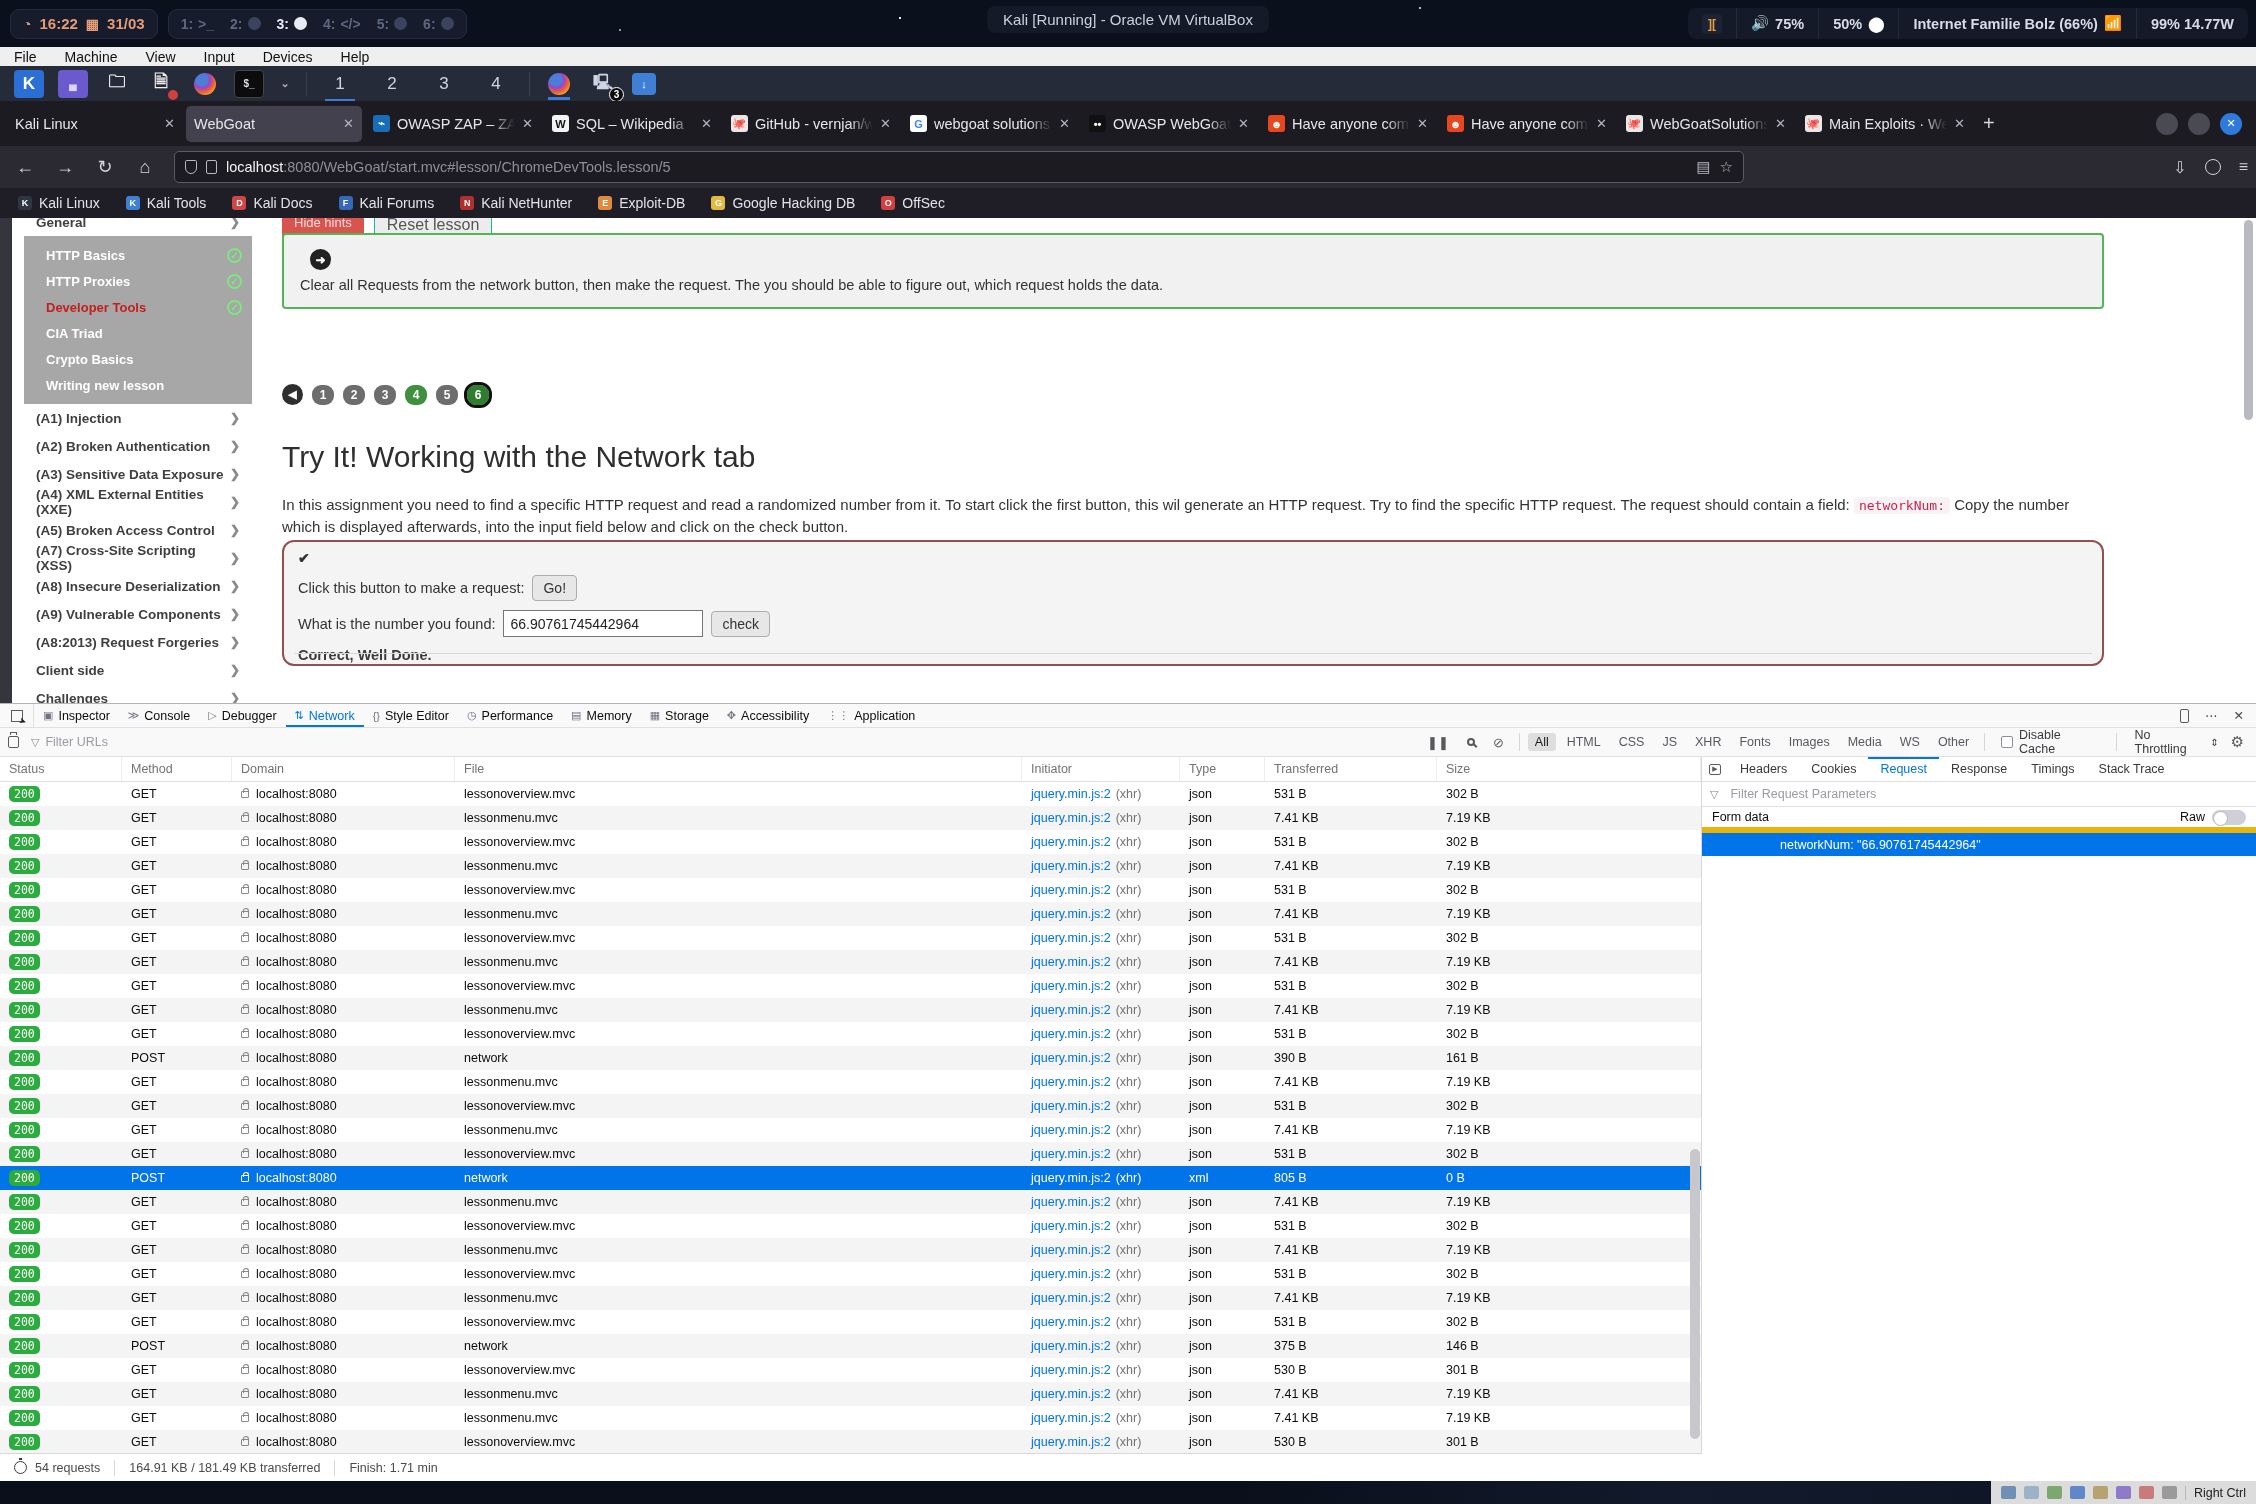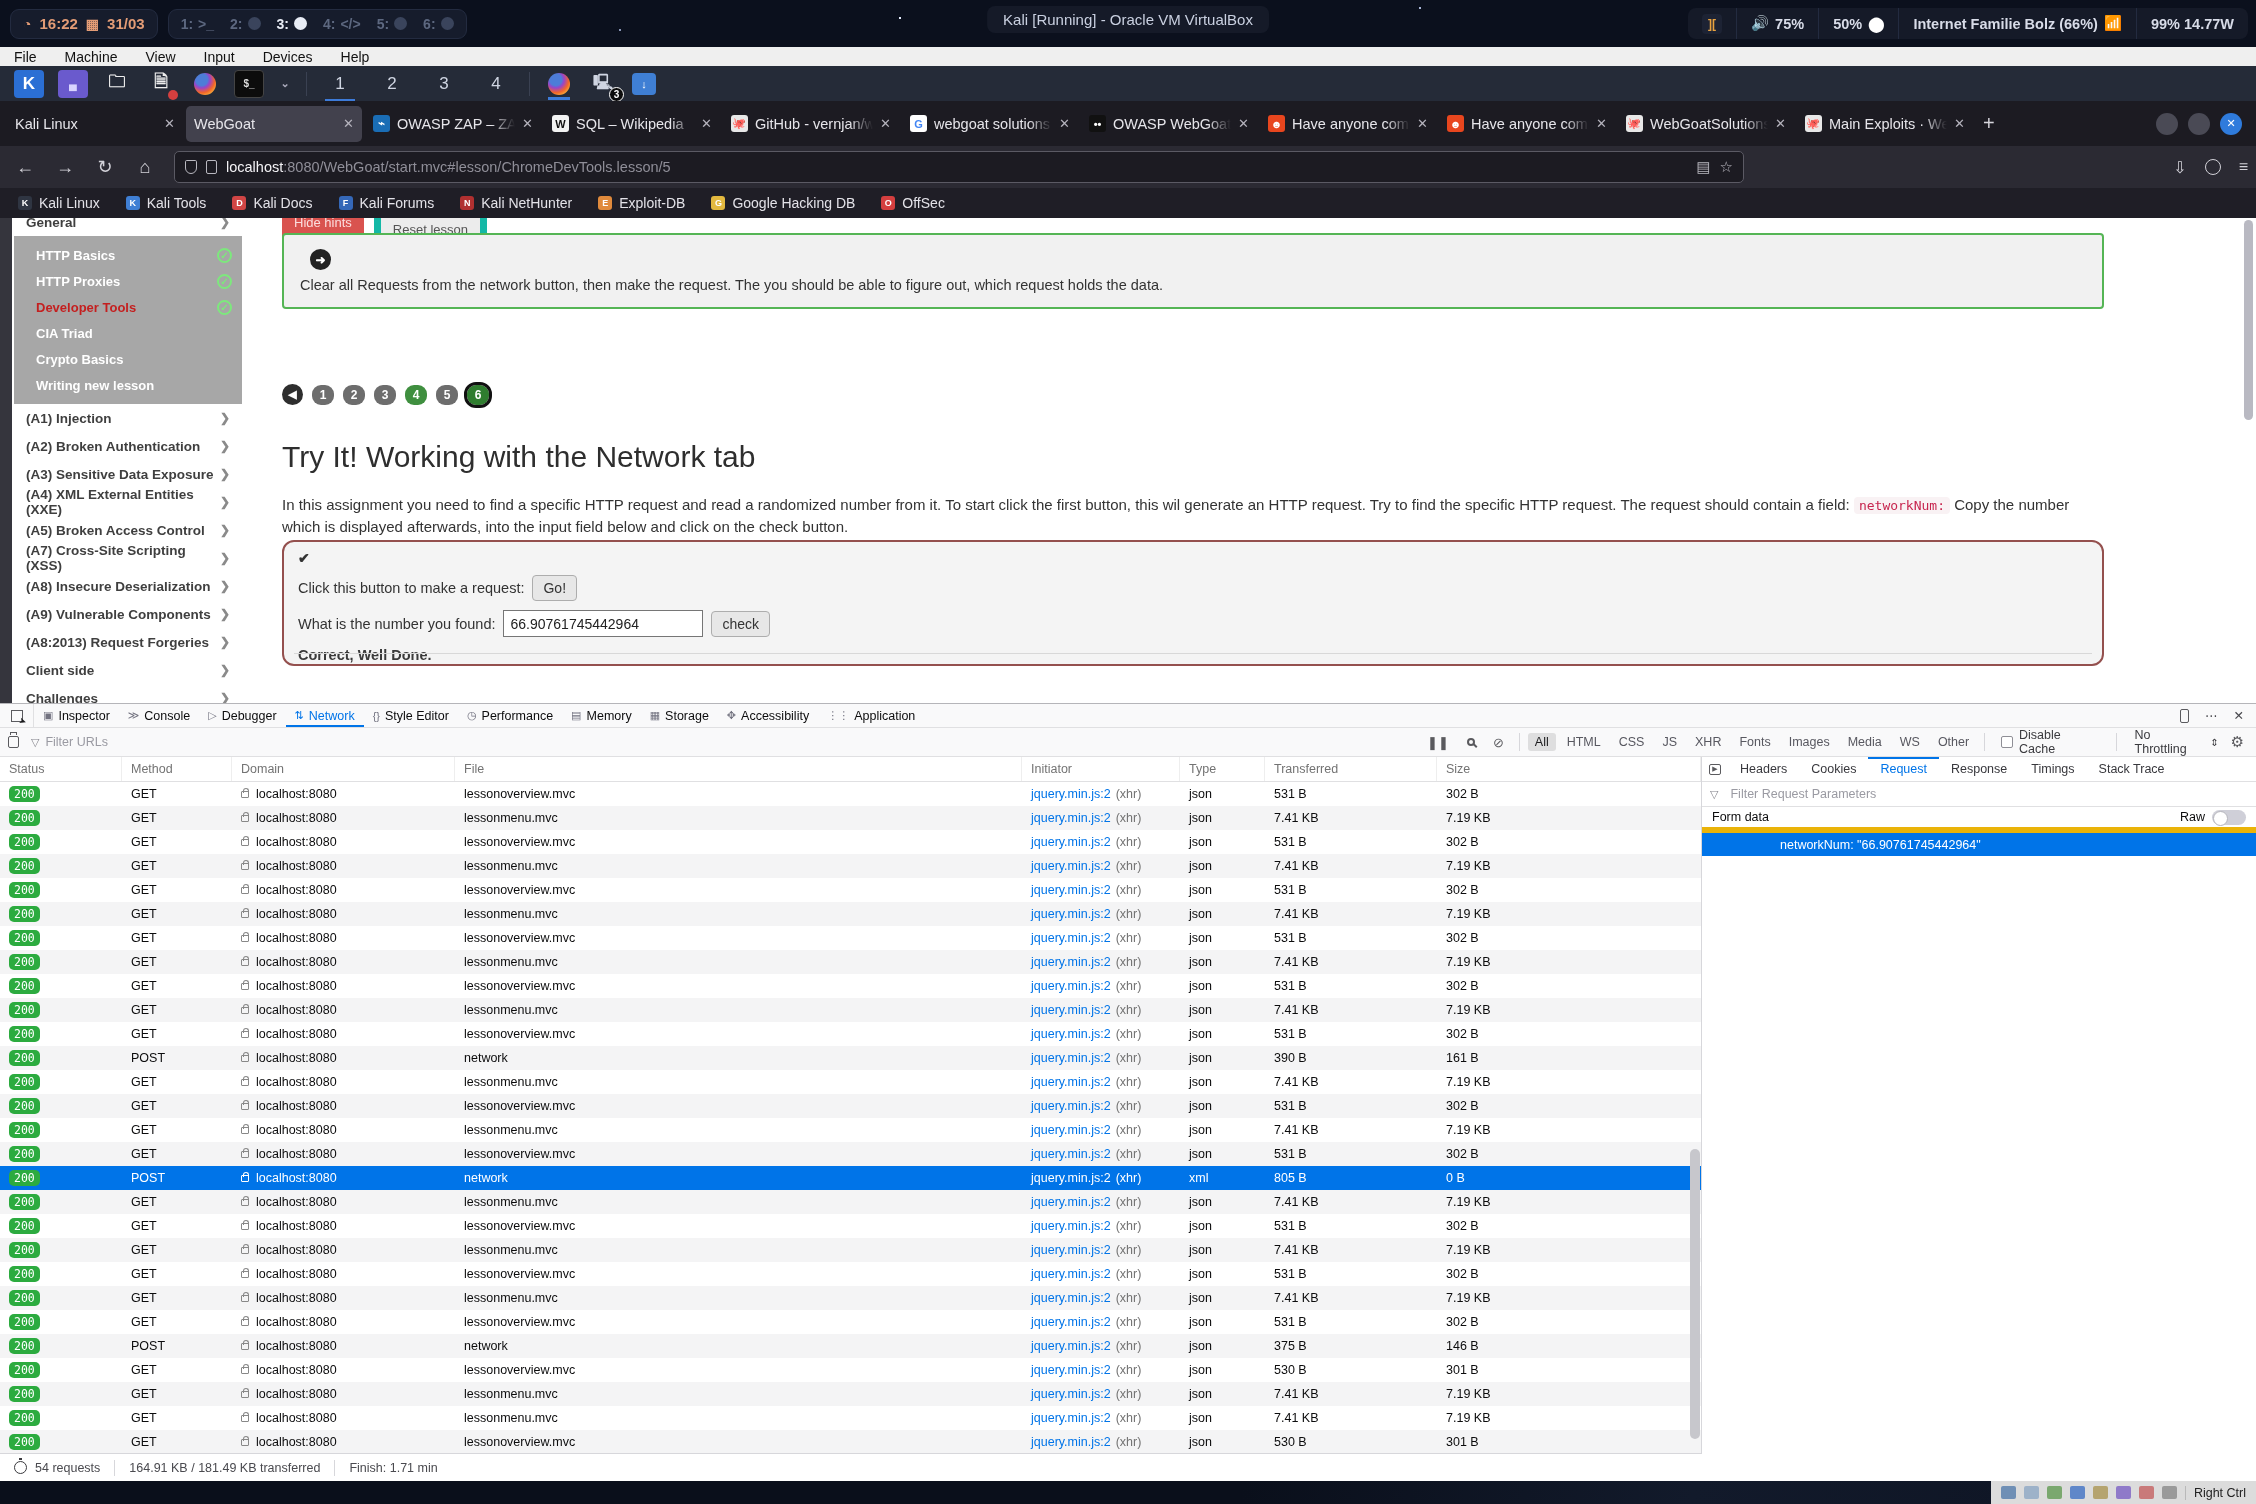--- a/index.html
+++ b/index.html
@@ -88,35 +88,35 @@
   
   #bookmarks { position:absolute; left:0; top:188px; width:2256px; height:30px; background:#1f1e26;
     display:flex; align-items:center; gap:26px; padding-left:18px; }
   .bm { display:flex; align-items:center; gap:7px; color:#e3e2e8; font-size:14px; }
   .bm .bmi { width:14px; height:14px; border-radius:3px; display:flex; align-items:center;
     justify-content:center; font-size:9px; color:#fff; font-weight:bold; }
 
   
   #page { position:absolute; left:0; top:218px; width:2256px; height:485px; background:#fff; overflow:hidden; }
   #page-left-dark { position:absolute; left:0; top:0; width:12px; height:485px; background:#35353d; }
-  #wg-sidebar { position:absolute; left:14px; top:0; width:228px; height:485px; background:#fff; }
+  #wg-sidebar { position:absolute; left:24px; top:0; width:228px; height:485px; background:#fff; }
   .sb-item { height:28px; display:flex; align-items:center; justify-content:space-between;
     padding:0 12px 0 12px; color:#3f3f3f; font-weight:bold; font-size:13.5px; }
   .sb-item .chev { color:#8a8a8a; font-size:12px; }
   #sb-sub { background:#a7a7a7; padding:6px 0; }
   .sb-sub-item { height:26px; display:flex; align-items:center; justify-content:space-between;
     padding:0 10px 0 22px; color:#fff; font-weight:bold; font-size:13px; }
   .sb-sub-item.current { color:#c41f1f; }
   .chk { width:15px; height:15px; border:2px solid #7de87d; border-radius:50%; color:#7de87d;
     font-size:10px; display:flex; align-items:center; justify-content:center; font-weight:bold; }
 
   #wg-main { position:absolute; left:282px; top:0; width:1822px; height:485px; }
   #lesson-btns { position:absolute; left:0; top:-8px; display:flex; gap:10px; }
   .btn-hint { background:#d9534f; color:#fbdddd; border-radius:4px; font-size:13px; padding:5px 12px; }
-  .btn-reset { background:#ececec; color:#555; border:7px solid #14b8a6; border-radius:4px; font-size:13px; padding:5px 12px; }
+  .btn-reset { background:#ececec; color:#555; border:1px solid #14b8a6; border-radius:4px; font-size:16px; padding:5px 12px; }
   #hint-box { position:absolute; left:0; top:15px; width:1822px; height:76px; background:#f1f1f1;
     border:2px solid #55b555; border-radius:4px; }
   .circle-arrow { position:absolute; left:26px; top:14px; width:21px; height:21px; border-radius:50%;
     background:#222; color:#fff; font-size:12px; display:flex; align-items:center; justify-content:center; font-weight:bold; }
   #hint-text { position:absolute; left:16px; top:42px; font-size:14.5px; color:#333; }
   #pagination { position:absolute; left:0; top:166px; display:flex; gap:9px; align-items:center; }
   .pg-arrow { width:21px; height:21px; border-radius:50%; background:#2e2e2e; color:#fff; font-size:11px;
     display:flex; align-items:center; justify-content:center; font-weight:bold; }
   .pg { width:22px; height:20px; border-radius:9px; background:#6d6d6d; color:#fff; font-size:12px;
     font-weight:bold; display:flex; align-items:center; justify-content:center; }

